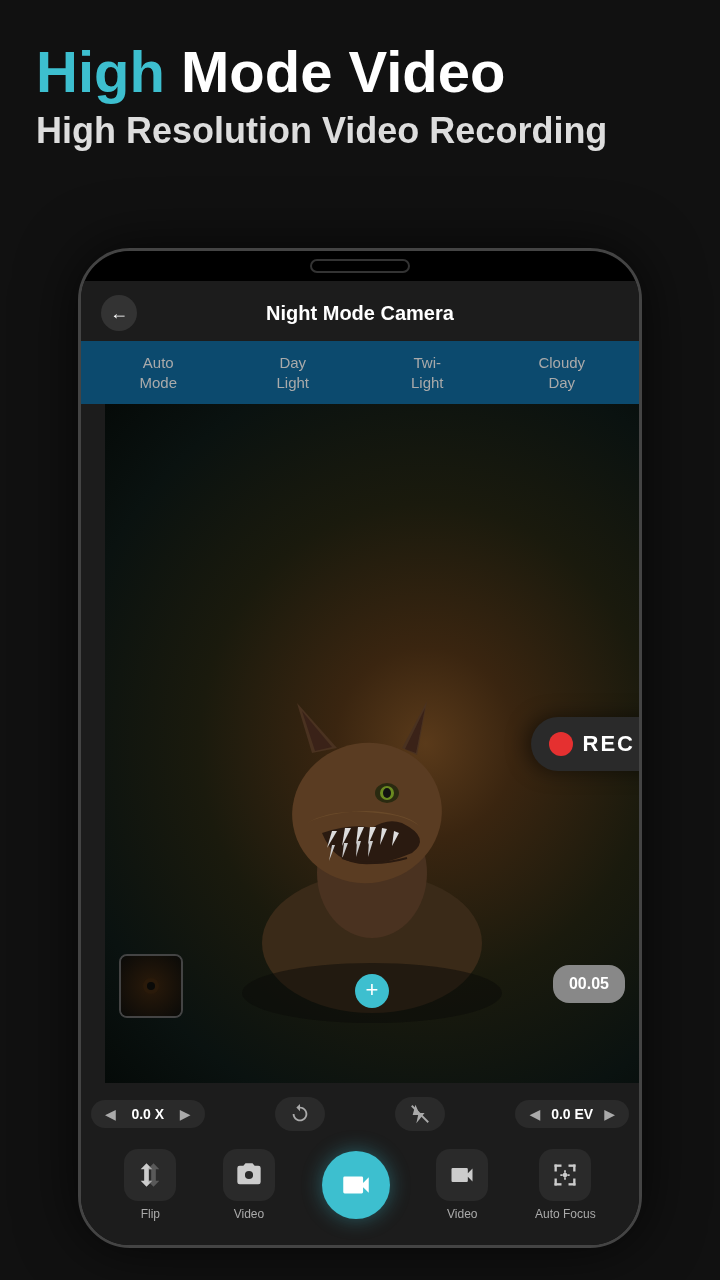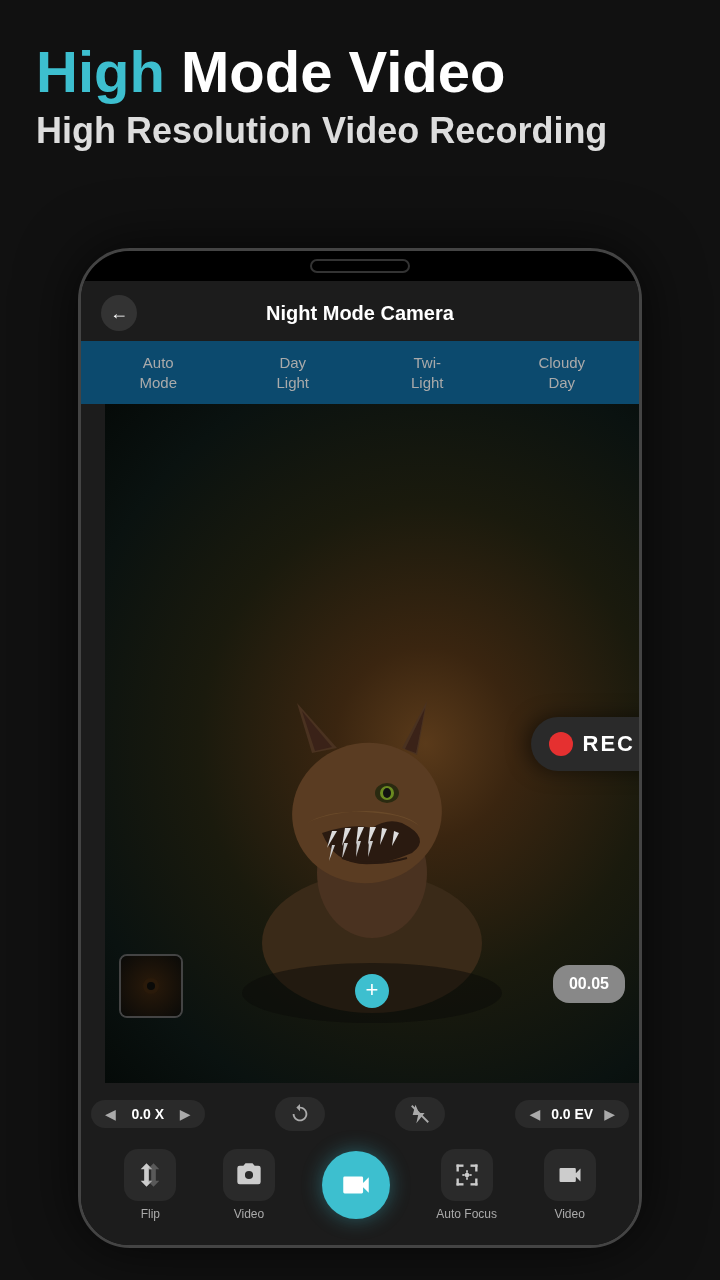--- a/index.html
+++ b/index.html
@@ -483,20 +483,29 @@
               <path d="M12 15.5A3.5 3.5 0 018.5 12 3.5 3.5 0 0112 8.5a3.5 3.5 0 013.5 3.5 3.5 3.5 0 01-3.5 3.5zM20 4h-3.17L15 2H9L7.17 4H4a2 2 0 00-2 2v12a2 2 0 002 2h16a2 2 0 002-2V6a2 2 0 00-2-2z" fill="#ccc"></path>
             </svg>
           </div>
           <span class="cam-btn-label">Video</span>
         </div>
 
         <div class="cam-btn-main">
           <svg width="34" height="34" viewBox="0 0 24 24" fill="none">
             <path d="M17 10.5V7a1 1 0 00-1-1H4a1 1 0 00-1 1v10a1 1 0 001 1h12a1 1 0 001-1v-3.5l4 4v-11l-4 4z" fill="white"></path>
           </svg>
+        </div>
+
+        <div class="cam-btn">
+          <div class="cam-btn-icon">
+            <svg width="28" height="28" viewBox="0 0 24 24" fill="none">
+              <path d="M17 10.5V7a1 1 0 00-1-1H4a1 1 0 00-1 1v10a1 1 0 001 1h12a1 1 0 001-1v-3.5l4 4v-11l-4 4z" fill="#ccc"></path>
+            </svg>
+          </div>
+          <span class="cam-btn-label">Video</span>
         </div>
 
         <div class="cam-btn">
           <div class="cam-btn-icon">
             <svg width="28" height="28" viewBox="0 0 24 24" fill="none">
               <rect x="3" y="3" width="6" height="2" fill="#ccc"></rect>
               <rect x="3" y="3" width="2" height="6" fill="#ccc"></rect>
               <rect x="15" y="3" width="6" height="2" fill="#ccc"></rect>
               <rect x="19" y="3" width="2" height="6" fill="#ccc"></rect>
               <rect x="3" y="19" width="6" height="2" fill="#ccc"></rect>
@@ -506,26 +515,17 @@
               <circle cx="12" cy="12" r="2" fill="#ccc"></circle>
               <line x1="12" y1="8" x2="12" y2="10" stroke="#ccc" stroke-width="1.5"></line>
               <line x1="12" y1="14" x2="12" y2="16" stroke="#ccc" stroke-width="1.5"></line>
               <line x1="8" y1="12" x2="10" y2="12" stroke="#ccc" stroke-width="1.5"></line>
               <line x1="14" y1="12" x2="16" y2="12" stroke="#ccc" stroke-width="1.5"></line>
             </svg>
           </div>
           <span class="cam-btn-label">Auto Focus</span>
         </div>
 
-        <div class="cam-btn">
-          <div class="cam-btn-icon">
-            <svg width="28" height="28" viewBox="0 0 24 24" fill="none">
-              <path d="M17 10.5V7a1 1 0 00-1-1H4a1 1 0 00-1 1v10a1 1 0 001 1h12a1 1 0 001-1v-3.5l4 4v-11l-4 4z" fill="#ccc"></path>
-            </svg>
-          </div>
-          <span class="cam-btn-label">Video</span>
-        </div>
-
       </div>
     </div>
 
   </div>
 </div>
 
 </body></html>

